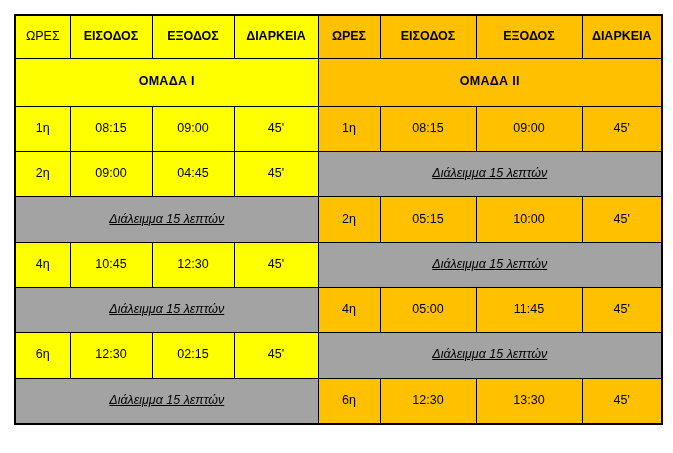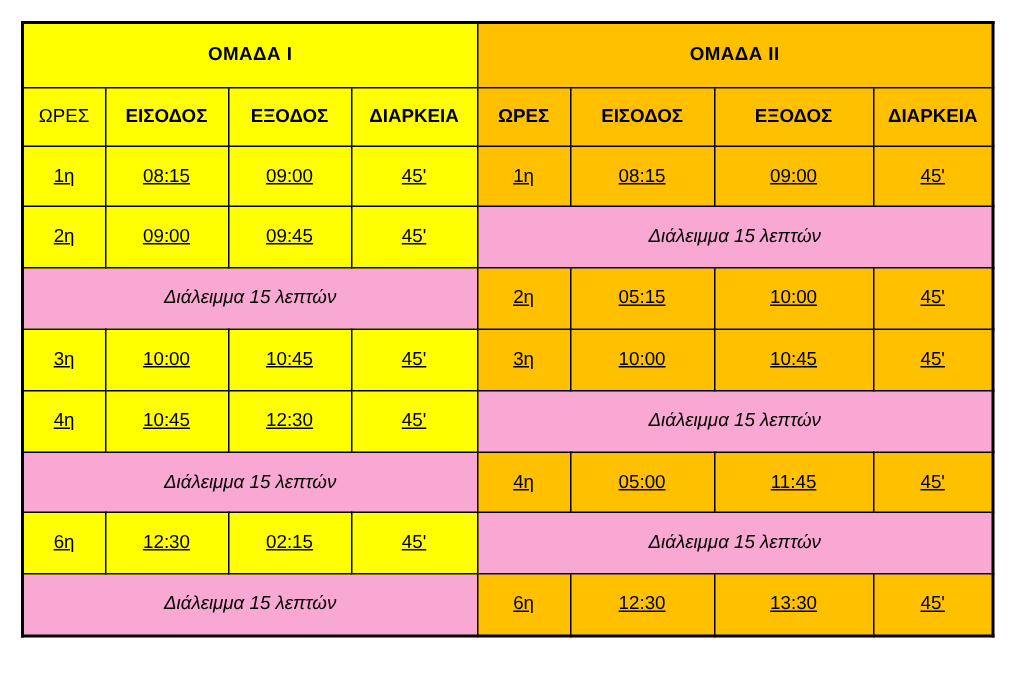--- a/index.html
+++ b/index.html
@@ -65,30 +65,31 @@
   td.colhead {
     height: 32px;
     font-weight: bold;
     font-size: 12.5px;
   }
   td.colhead.g1 { background: #ffff00; }
   td.colhead.g2 { background: #ffc000; }
   td.colhead.plain { font-weight: normal; }
 
   
-  td.cell { height: 34px; text-decoration: underline; }
+  td.cell { height: 34px; }
   td.cell.g1 { background: #ffff00; }
   td.cell.g2 { background: #ffc000; }
 
   
   td.break {
     height: 34px;
-    background: #f9a8d4;
+    background: #a3a3a3;
     font-style: italic;
     font-size: 13px;
+    text-decoration: underline;
   }
 
   
   td.sep-left  { border-right: 2px solid #000000; }
 </style>
 </head>
 <body>
 
 <div id="schedule-wrap">
   <table class="schedule">
@@ -97,65 +98,55 @@
         <col class="c-in-1">
         <col class="c-out-1">
         <col class="c-dur-1">
       <col class="c-ores-2">
         <col class="c-in-2">
         <col class="c-out-2">
         <col class="c-dur-2">
     </colgroup>
     <tbody id="schedule-body">
         <tr>
-          <td class="group-title g1 sep-left" colspan="4">ΟΜΑΔΑ Ι</td>
-          <td class="group-title g2" colspan="4">ΟΜΑΔΑ ΙΙ</td>
-        </tr>
-        <tr>
           <td class="colhead g1 plain">ΩΡΕΣ</td>
           <td class="colhead g1">ΕΙΣΟΔΟΣ</td>
           <td class="colhead g1">ΕΞΟΔΟΣ</td>
           <td class="colhead g1 sep-left">ΔΙΑΡΚΕΙΑ</td>
           <td class="colhead g2">ΩΡΕΣ</td>
           <td class="colhead g2">ΕΙΣΟΔΟΣ</td>
           <td class="colhead g2">ΕΞΟΔΟΣ</td>
           <td class="colhead g2">ΔΙΑΡΚΕΙΑ</td>
+        </tr>
+        <tr>
+          <td class="group-title g1 sep-left" colspan="4">ΟΜΑΔΑ Ι</td>
+          <td class="group-title g2" colspan="4">ΟΜΑΔΑ ΙΙ</td>
         </tr>
         <tr>
           <td class="cell g1">1η</td>
           <td class="cell g1">08:15</td>
           <td class="cell g1">09:00</td>
           <td class="cell g1 sep-left">45'</td>
           <td class="cell g2">1η</td>
           <td class="cell g2">08:15</td>
           <td class="cell g2">09:00</td>
           <td class="cell g2">45'</td>
         </tr>
         <tr>
           <td class="cell g1">2η</td>
           <td class="cell g1">09:00</td>
-          <td class="cell g1">09:45</td>
+          <td class="cell g1">04:45</td>
           <td class="cell g1 sep-left">45'</td>
           <td class="break" colspan="4">Διάλειμμα 15 λεπτών</td>
         </tr>
         <tr>
           <td class="break sep-left" colspan="4">Διάλειμμα 15 λεπτών</td>
           <td class="cell g2">2η</td>
           <td class="cell g2">05:15</td>
           <td class="cell g2">10:00</td>
-          <td class="cell g2">45'</td>
-        </tr>
-        <tr>
-          <td class="cell g1">3η</td>
-          <td class="cell g1">10:00</td>
-          <td class="cell g1">10:45</td>
-          <td class="cell g1 sep-left">45'</td>
-          <td class="cell g2">3η</td>
-          <td class="cell g2">10:00</td>
-          <td class="cell g2">10:45</td>
           <td class="cell g2">45'</td>
         </tr>
         <tr>
           <td class="cell g1">4η</td>
           <td class="cell g1">10:45</td>
           <td class="cell g1">12:30</td>
           <td class="cell g1 sep-left">45'</td>
           <td class="break" colspan="4">Διάλειμμα 15 λεπτών</td>
         </tr>
         <tr>

